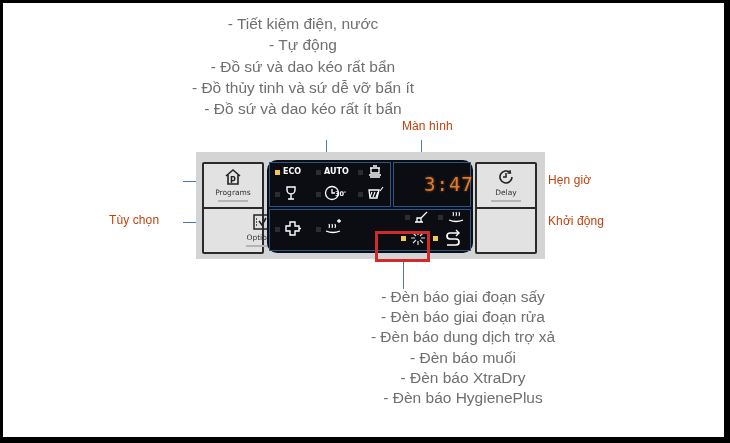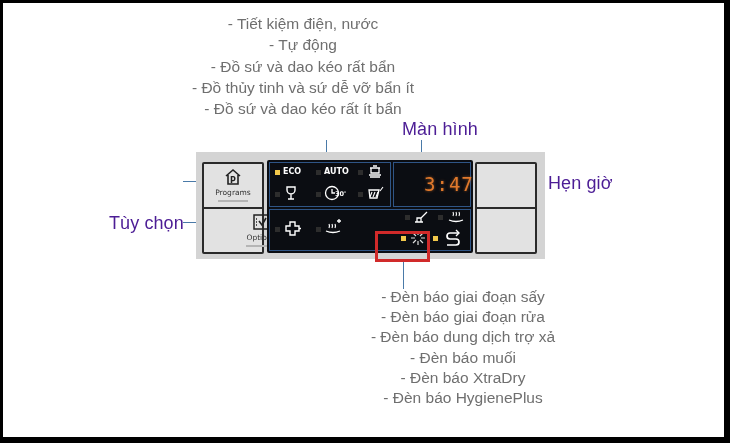--- a/index.html
+++ b/index.html
@@ -6,21 +6,21 @@
   body {
     width:730px; height:443px; position:relative; overflow:hidden;
     background:#000;
     font-family:"Liberation Sans", "DejaVu Sans", sans-serif;
   }
   .canvas {
     position:absolute; left:3px; top:3px; width:721px; height:434px;
     background:#fff;
   }
   .label {
-    position:absolute; color:#4c1d95; font-size:18px; white-space:nowrap;
+    position:absolute; color:#c2410c; font-size:12px; white-space:nowrap;
     letter-spacing:0.1px;
   }
   .top-list {
     position:absolute; left:150px; top:10px; width:300px; text-align:center;
     color:#6f6f6f; font-size:15.5px; line-height:21.3px;
   }
   .bottom-list {
     position:absolute; left:325px; top:284px; width:270px; text-align:center;
     color:#6f6f6f; font-size:15.5px; line-height:20.2px;
   }
@@ -42,21 +42,21 @@
     position:absolute; left:0; right:0; top:24px; font-size:7.5px; color:#333;
     font-family:"DejaVu Sans", sans-serif;
   }
   .btn .uline {
     position:absolute; left:14px; right:14px; top:36px; height:2px; background:#b5b5b5;
   }
   .btn-divider { position:absolute; left:0; right:0; top:43px; height:2px; background:#2a2a2a; }
 
   .dark {
     position:absolute; left:71px; top:8px; width:206px; height:93px; background:#0b0d12;
-    border-radius:2px;
+    border-radius:10px;
   }
   .sect {
     position:absolute; border:1px solid #2f5586;
   }
   .led { position:absolute; width:5px; height:5px; background:#2d2d2d; }
   .led.on { background:#f2c84b; }
   .ptxt { position:absolute; color:#fff; font-size:8px; font-weight:bold; font-family:"DejaVu Sans", sans-serif; }
   .digits {
     position:absolute; left:6px; top:5px; color:#e0792c; font-family:"DejaVu Sans Mono", monospace;
     font-size:19px; letter-spacing:1px; line-height:32px;
@@ -78,20 +78,21 @@
     <div>- Tiết kiệm điện, nước</div>
     <div>- Tự động</div>
     <div>- Đồ sứ và dao kéo rất bẩn</div>
     <div>- Đồ thủy tinh và sứ dễ vỡ bẩn ít</div>
     <div>- Đồ sứ và dao kéo rất ít bẩn</div>
   </div>
 
   <div class="label" style="left:399px; top:116px;">Màn hình</div>
   <div class="label" style="left:106px; top:210px;">Tùy chọn</div>
   <div class="label" style="left:545px; top:170px;">Hẹn giờ</div>
+  <div class="label" style="left:545px; top:211px;">Khởi động</div>
 
   <div class="line" style="left:323px; top:137px; width:1px; height:22px;"></div>
   <div class="line" style="left:418px; top:137px; width:1px; height:22px;"></div>
   <div class="line" style="left:180px; top:178px; width:48px; height:1px;"></div>
   <div class="line" style="left:180px; top:219px; width:48px; height:1px;"></div>
   <div class="line" style="left:499px; top:178px; width:40px; height:1px;"></div>
   <div class="line" style="left:499px; top:220px; width:40px; height:1px;"></div>
   <div class="line" style="left:400px; top:256px; width:1px; height:30px;"></div>
 
   <div class="panel">
@@ -201,20 +202,31 @@
         <span style="position:absolute; left:174px; top:18px;">
           <svg width="18" height="18" viewBox="0 0 18 18">
             <path d="M14 5 h-8 a3 3 0 0 0 0 6 h6 a3 3 0 0 1 0 6 h-9" fill="none" stroke="#fff" stroke-width="1.7"></path>
             <path d="M12 2 l3 3 l-3 3" fill="none" stroke="#fff" stroke-width="1.4"></path>
           </svg>
         </span>
       </div>
     </div>
 
     <div class="btn-group" style="left:279px;">
+      <div class="btn" style="top:0;">
+        <span class="ico">
+          <svg width="18" height="18" viewBox="0 0 18 18">
+            <path d="M15 9 a6 6 0 1 1 -2 -4.5" fill="none" stroke="#222" stroke-width="1.6"></path>
+            <path d="M13 2 l0.5 3 l-3 0" fill="none" stroke="#222" stroke-width="1.3"></path>
+            <path d="M9 5 v4 h-3" fill="none" stroke="#222" stroke-width="1.5"></path>
+          </svg>
+        </span>
+        <span class="btxt">Delay</span>
+        <span class="uline"></span>
+      </div>
       <div class="btn-divider"></div>
     </div>
   </div>
 
   <div class="redbox" style="left:372px; top:228px;"></div>
 
   <div class="bottom-list">
     <div>- Đèn báo giai đoạn sấy</div>
     <div>- Đèn báo giai đoạn rửa</div>
     <div>- Đèn báo dung dịch trợ xả</div>

